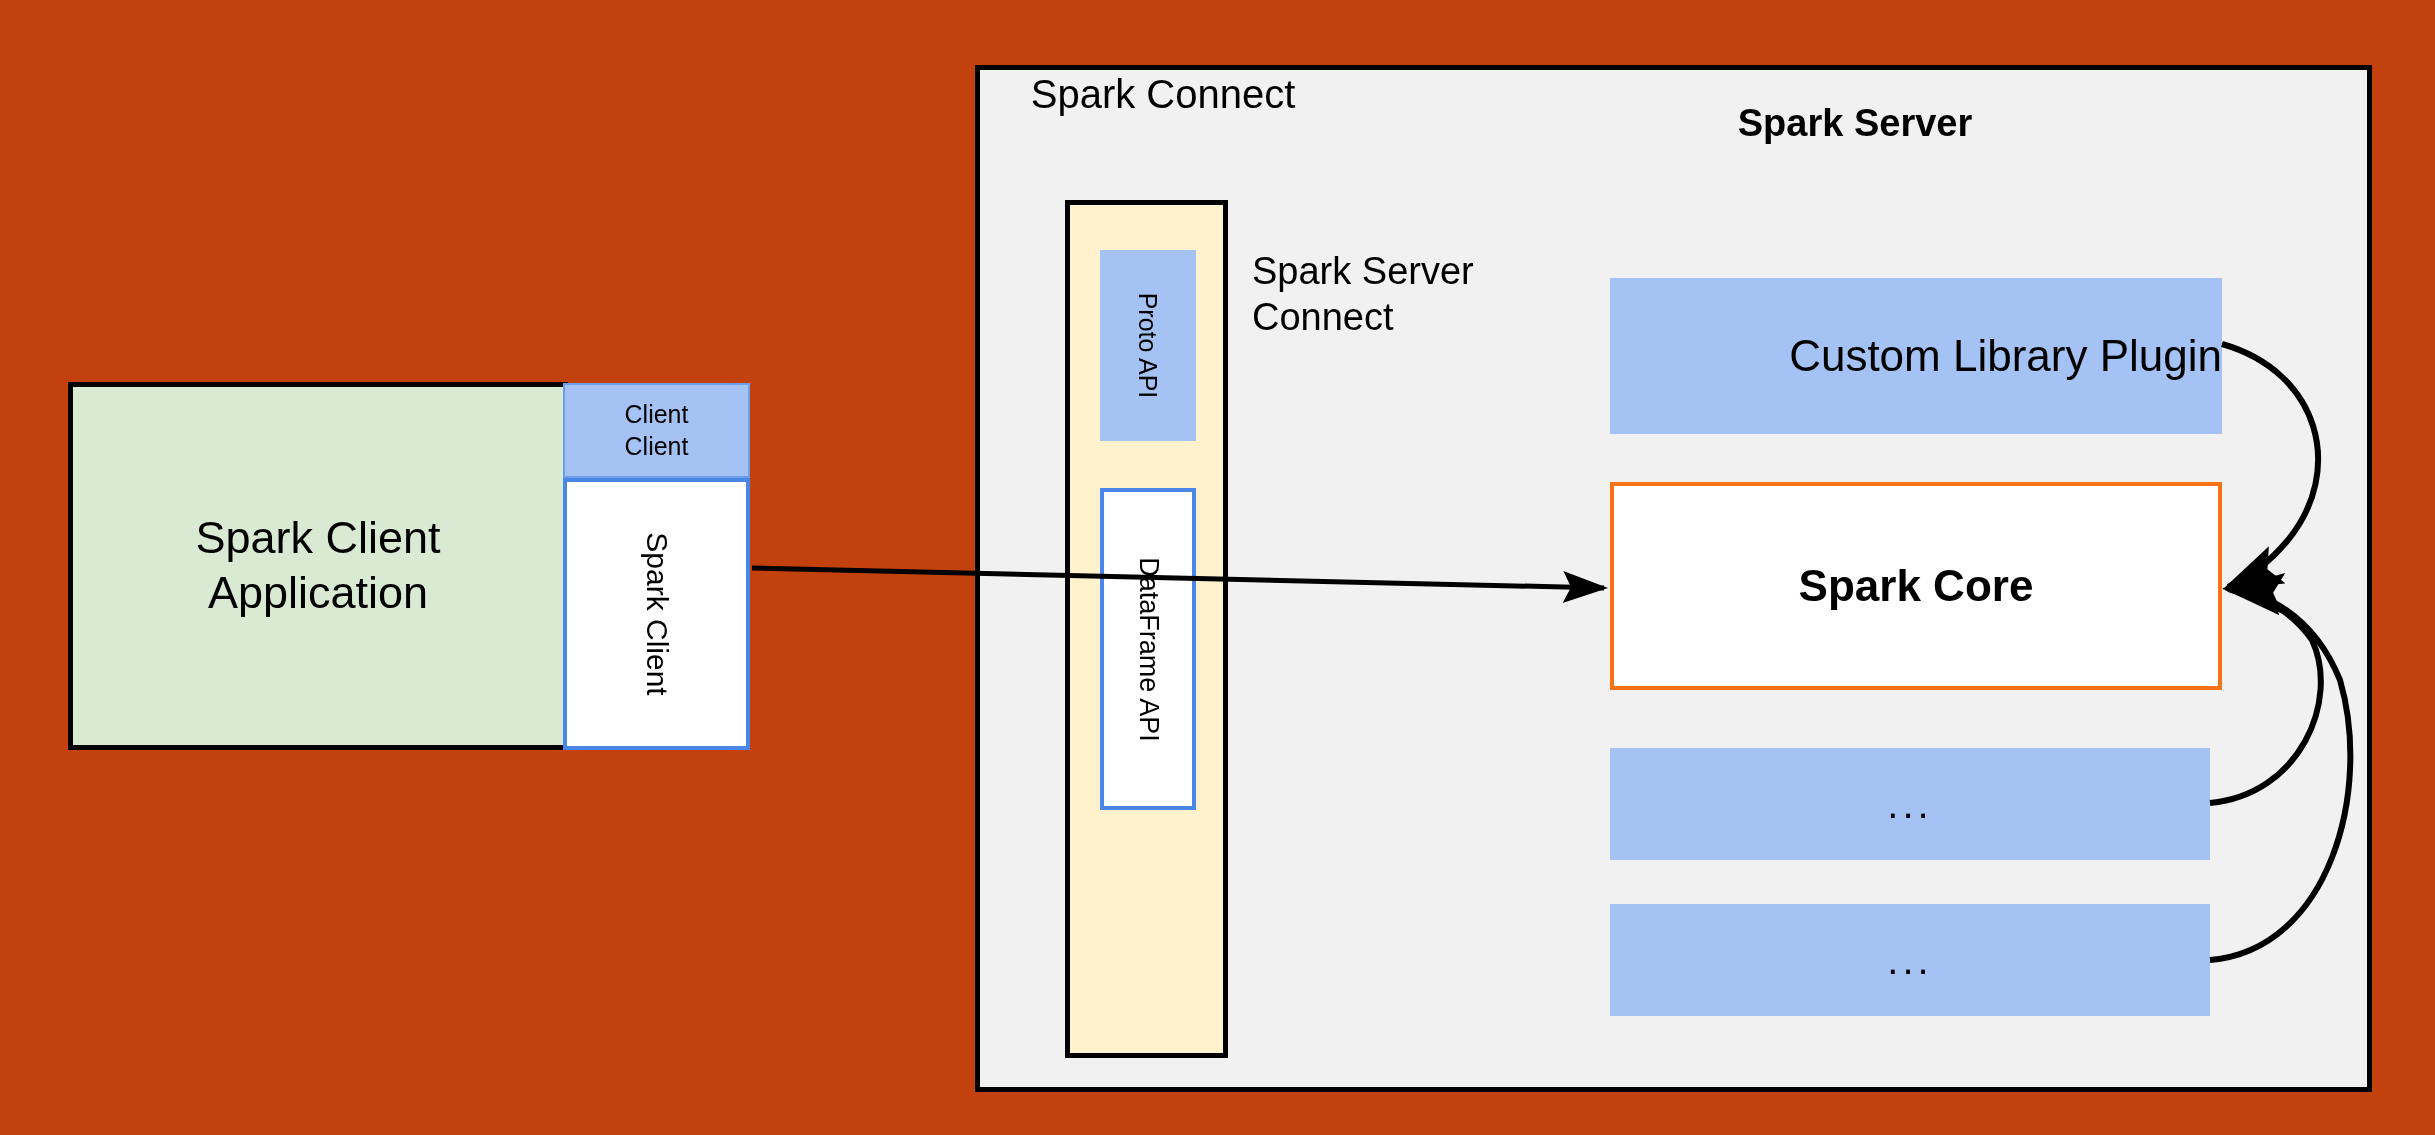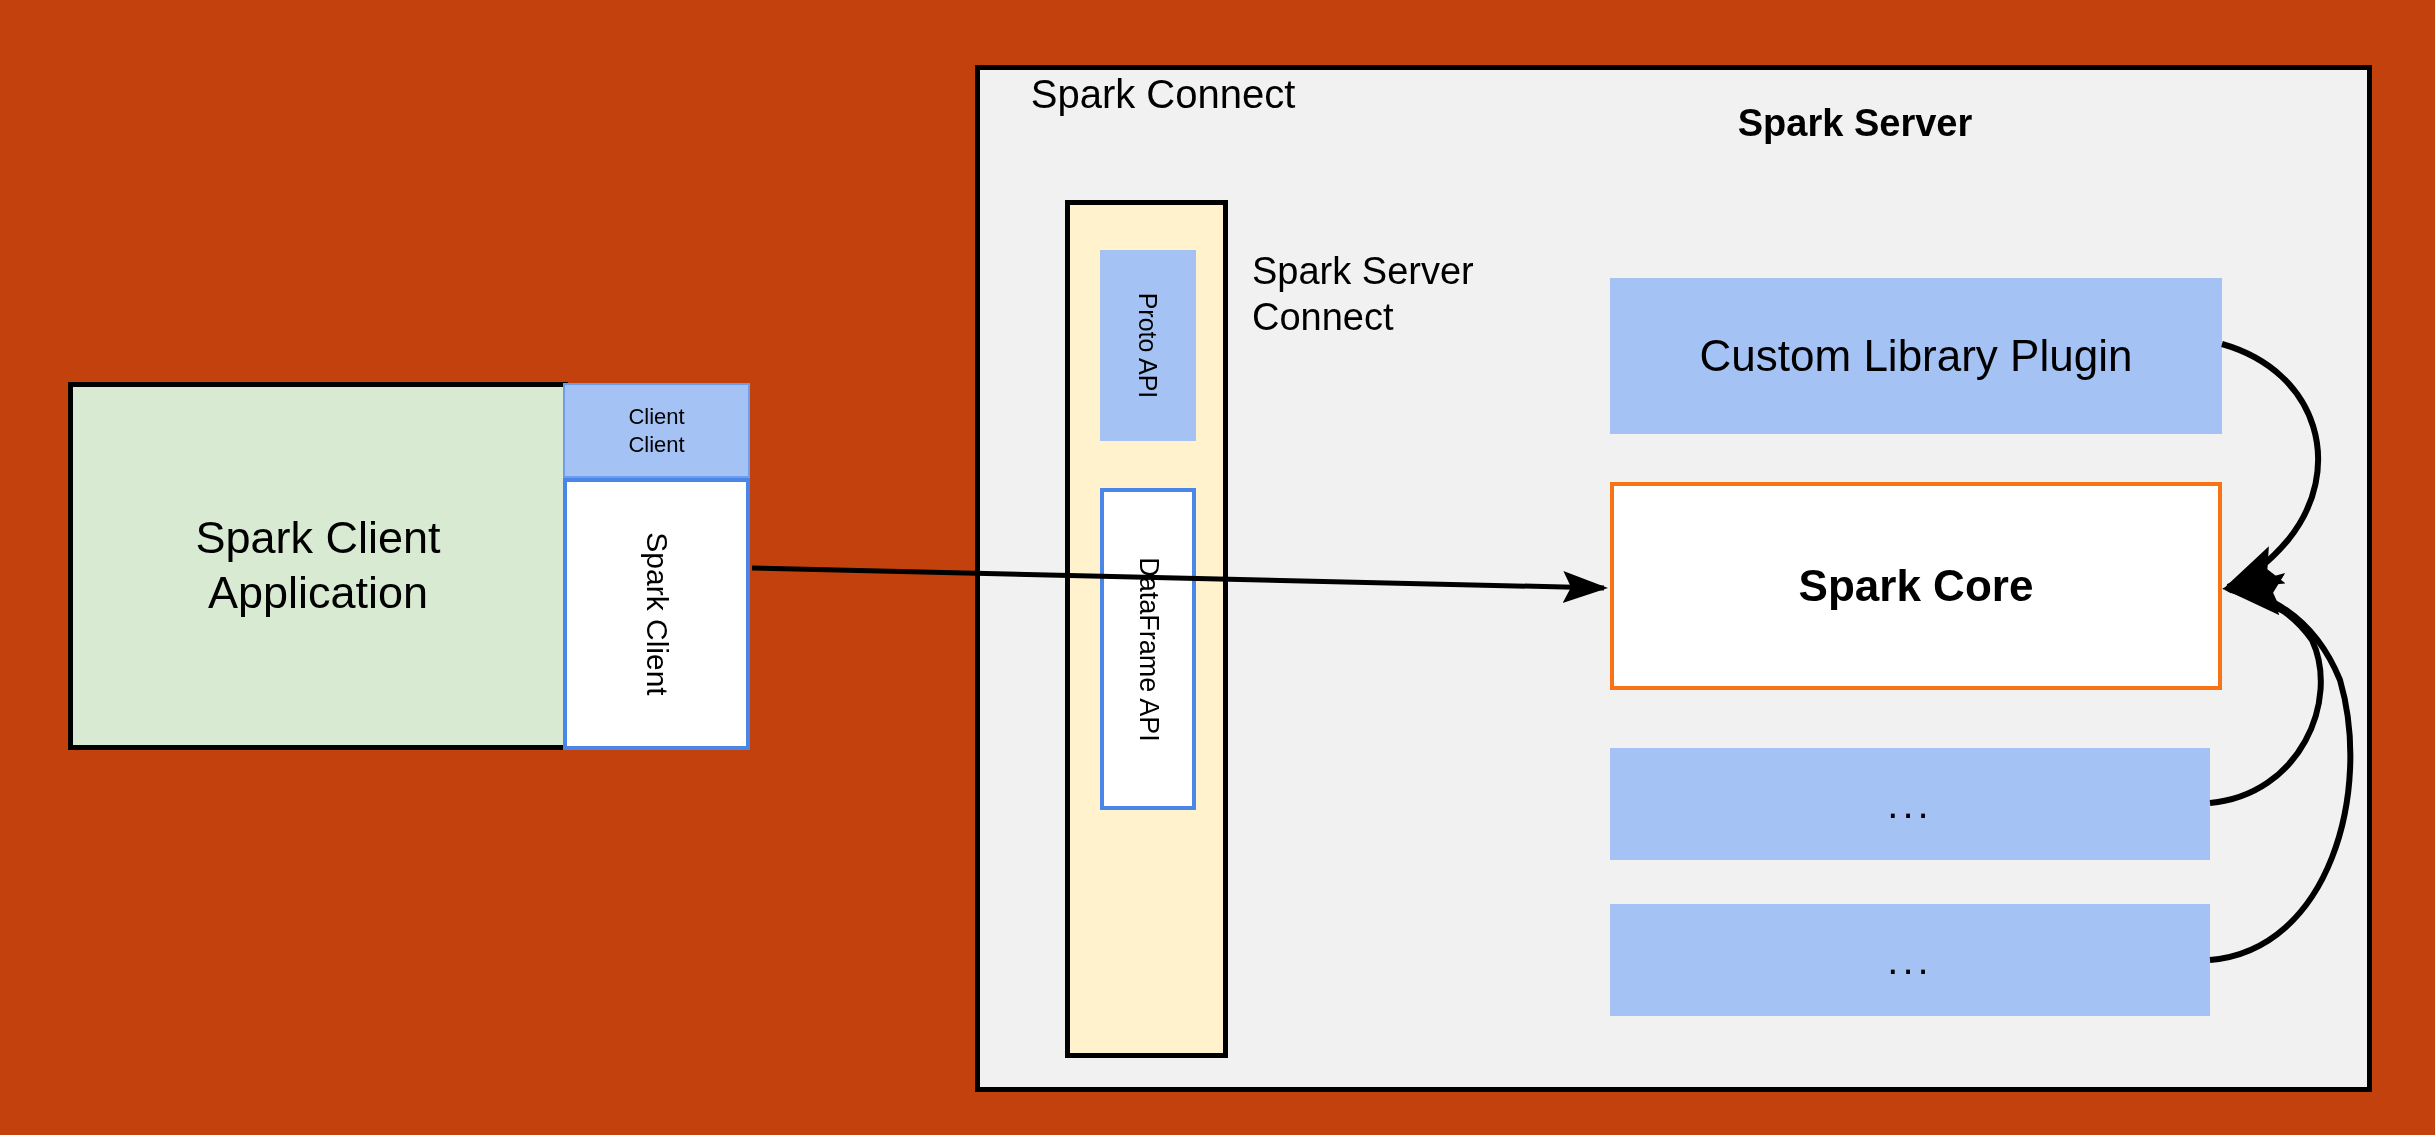--- a/index.html
+++ b/index.html
@@ -42,21 +42,21 @@
     line-height: 1.22;
   }
 
   .client-package {
     left: 563px;
     top: 383px;
     width: 187px;
     height: 95px;
     background: #A4C2F4;
     border: 2px solid #6D9EEB;
-    font-size: 22px;
+    font-size: 25px;
     line-height: 1.25;
   }
 
   .spark-client {
     left: 563px;
     top: 478px;
     width: 187px;
     height: 272px;
     background: #ffffff;
     border: 4px solid #4A86E8;
@@ -144,20 +144,21 @@
 
   
   .custom-plugin {
     left: 1610px;
     top: 278px;
     width: 612px;
     height: 156px;
     background: #A4C2F4;
     border: none;
     font-size: 44px;
+    justify-content: flex-end;
   }
 
   .spark-core {
     left: 1610px;
     top: 482px;
     width: 612px;
     height: 208px;
     background: #ffffff;
     border: 4px solid #f97316;
     font-size: 44px;

